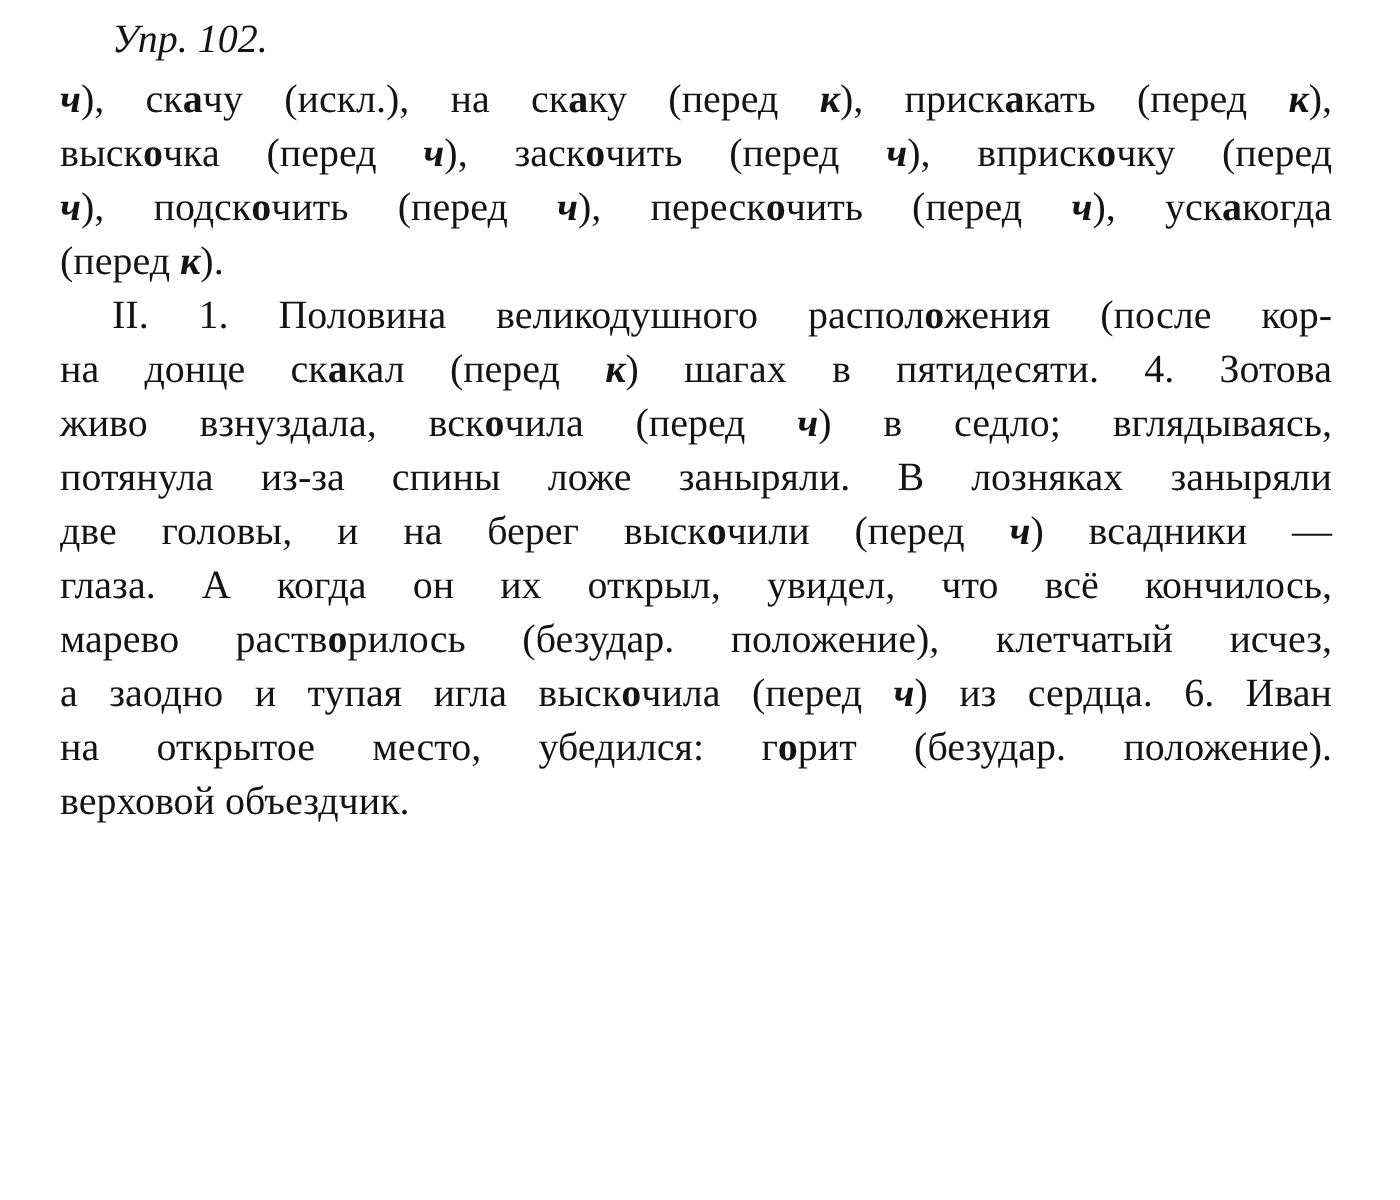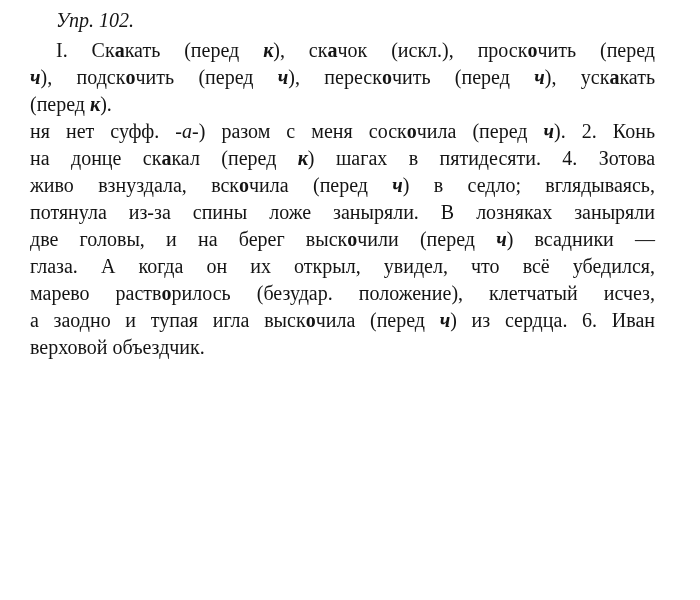--- a/index.html
+++ b/index.html
@@ -6,21 +6,21 @@
   body {
     width: 700px;
     height: 600px;
     overflow: hidden;
     background: #ffffff;
     color: #141414;
     font-family: "Liberation Serif", "DejaVu Serif", serif;
     font-size: 20px;
   }
   .doc {
-    padding: 6px 45px 0 30px;
+    padding: 6px 34px 0 30px;
   }
   .title {
     font-style: italic;
     padding-left: 26px;
     line-height: 28px;
     margin-bottom: 3px;
   }
   .line {
     line-height: 27px;
     text-align: justify;
@@ -36,26 +36,28 @@
   .b  { font-weight: bold; }
   .i  { font-style: italic; }
   .bi { font-style: italic; font-weight: bold; }
 </style>
 </head>
 <body>
 
 <div class="doc">
   <div class="title">Упр. 102.</div>
   <div>
-      <div class="line indent"><span>I. Ск</span><span class="b">а</span><span>кать (перед </span><span class="bi">к</span><span>), ск</span><span class="b">а</span><span>чок (искл.), проск</span><span class="b">о</span><span>чить (перед</span></div>
-      <div class="line"><span class="bi">ч</span><span>), подск</span><span class="b">о</span><span>чить (перед </span><span class="bi">ч</span><span>), переск</span><span class="b">о</span><span>чить (перед </span><span class="bi">ч</span><span>), уск</span><span class="b">а</span><span>кать</span></div>
+      <div class="line"><span class="bi">ч</span><span>), ск</span><span class="b">а</span><span>чу (искл.), на ск</span><span class="b">а</span><span>ку (перед </span><span class="bi">к</span><span>), приск</span><span class="b">а</span><span>кать (перед </span><span class="bi">к</span><span>),</span></div>
+      <div class="line"><span>выск</span><span class="b">о</span><span>чка (перед </span><span class="bi">ч</span><span>), заск</span><span class="b">о</span><span>чить (перед </span><span class="bi">ч</span><span>), вприск</span><span class="b">о</span><span>чку (перед</span></div>
+      <div class="line"><span class="bi">ч</span><span>), подск</span><span class="b">о</span><span>чить (перед </span><span class="bi">ч</span><span>), переск</span><span class="b">о</span><span>чить (перед </span><span class="bi">ч</span><span>), уск</span><span class="b">а</span><span>когда</span></div>
       <div class="line last"><span>(перед </span><span class="bi">к</span><span>).</span></div>
-      <div class="line"><span>ня нет суфф. </span><span class="i">-а-</span><span>) разом с меня соск</span><span class="b">о</span><span>чила (перед </span><span class="bi">ч</span><span>). 2. Конь</span></div>
+      <div class="line indent"><span>II. 1. Половина великодушного распол</span><span class="b">о</span><span>жения (после кор-</span></div>
       <div class="line"><span>на донце ск</span><span class="b">а</span><span>кал (перед </span><span class="bi">к</span><span>) шагах в пятидесяти. 4. Зотова</span></div>
       <div class="line"><span>живо взнуздала, вск</span><span class="b">о</span><span>чила (перед </span><span class="bi">ч</span><span>) в седло; вглядываясь,</span></div>
       <div class="line"><span>потянула из-за спины ложе заныряли. В лозняках заныряли</span></div>
       <div class="line"><span>две головы, и на берег выск</span><span class="b">о</span><span>чили (перед </span><span class="bi">ч</span><span>) всадники —</span></div>
-      <div class="line"><span>глаза. А когда он их открыл, увидел, что всё убедился,</span></div>
+      <div class="line"><span>глаза. А когда он их открыл, увидел, что всё кончилось,</span></div>
       <div class="line"><span>марево раств</span><span class="b">о</span><span>рилось (безудар. положение), клетчатый исчез,</span></div>
       <div class="line"><span>а заодно и тупая игла выск</span><span class="b">о</span><span>чила (перед </span><span class="bi">ч</span><span>) из сердца. 6. Иван</span></div>
+      <div class="line"><span>на открытое место, убедился: г</span><span class="b">о</span><span>рит (безудар. положение).</span></div>
       <div class="line last"><span>верховой объездчик.</span></div>
     </div>
 </div>
 
 </body></html>

